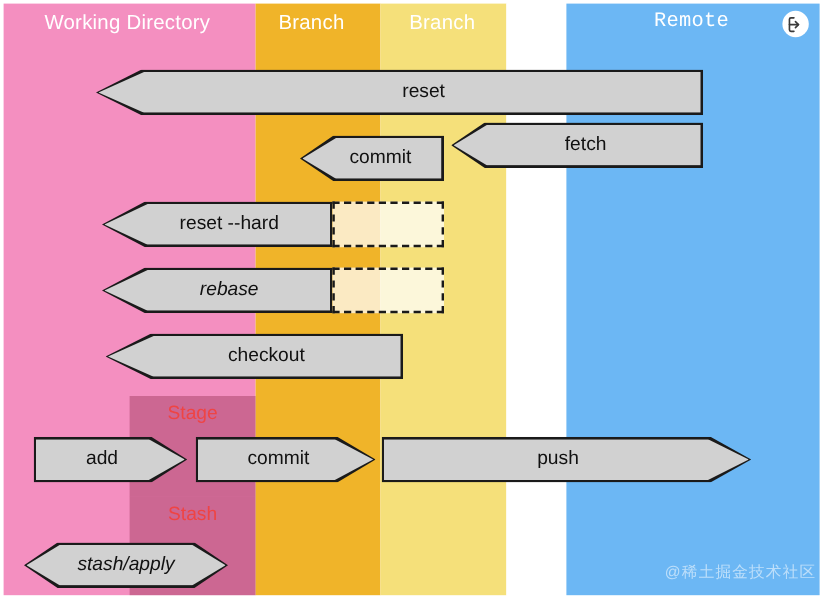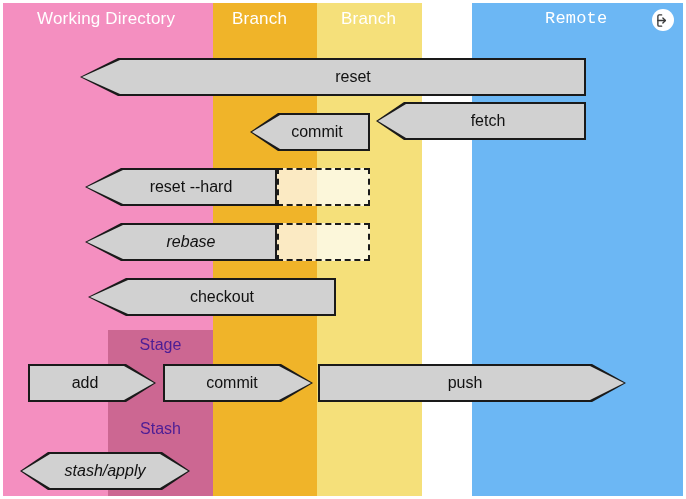--- a/index.html
+++ b/index.html
@@ -32,21 +32,21 @@
     letter-spacing: 0.2px;
   }
 
   
   .overlay-block {
     position: absolute;
     background: rgba(120, 20, 50, 0.32);
   }
   .overlay-label {
     position: absolute;
-    color: #4c1d95;
+    color: #ef4444;
     font-size: 16px;
     white-space: nowrap;
     text-align: center;
   }
 
   
   .arrow {
     position: absolute;
     box-sizing: border-box;
   }
@@ -224,14 +224,15 @@
     </div>
 
   <div class="login-badge" id="login-badge" style="left: 652px; top: 9px;">
     <svg width="15" height="15" viewBox="0 0 24 24" fill="none" stroke="#3a3a3a" stroke-width="2.2" stroke-linecap="round" stroke-linejoin="round">
       <path d="M9 21H5a2 2 0 0 1-2-2V5a2 2 0 0 1 2-2h4"></path>
       <polyline points="11 16 15 12 11 8"></polyline>
       <line x1="15" y1="12" x2="3" y2="12"></line>
     </svg>
   </div>
 
+  <div class="watermark" id="watermark" style="left: 554px; top: 468px;">@稀土掘金技术社区</div>
 
 </div>
 
 </body></html>

